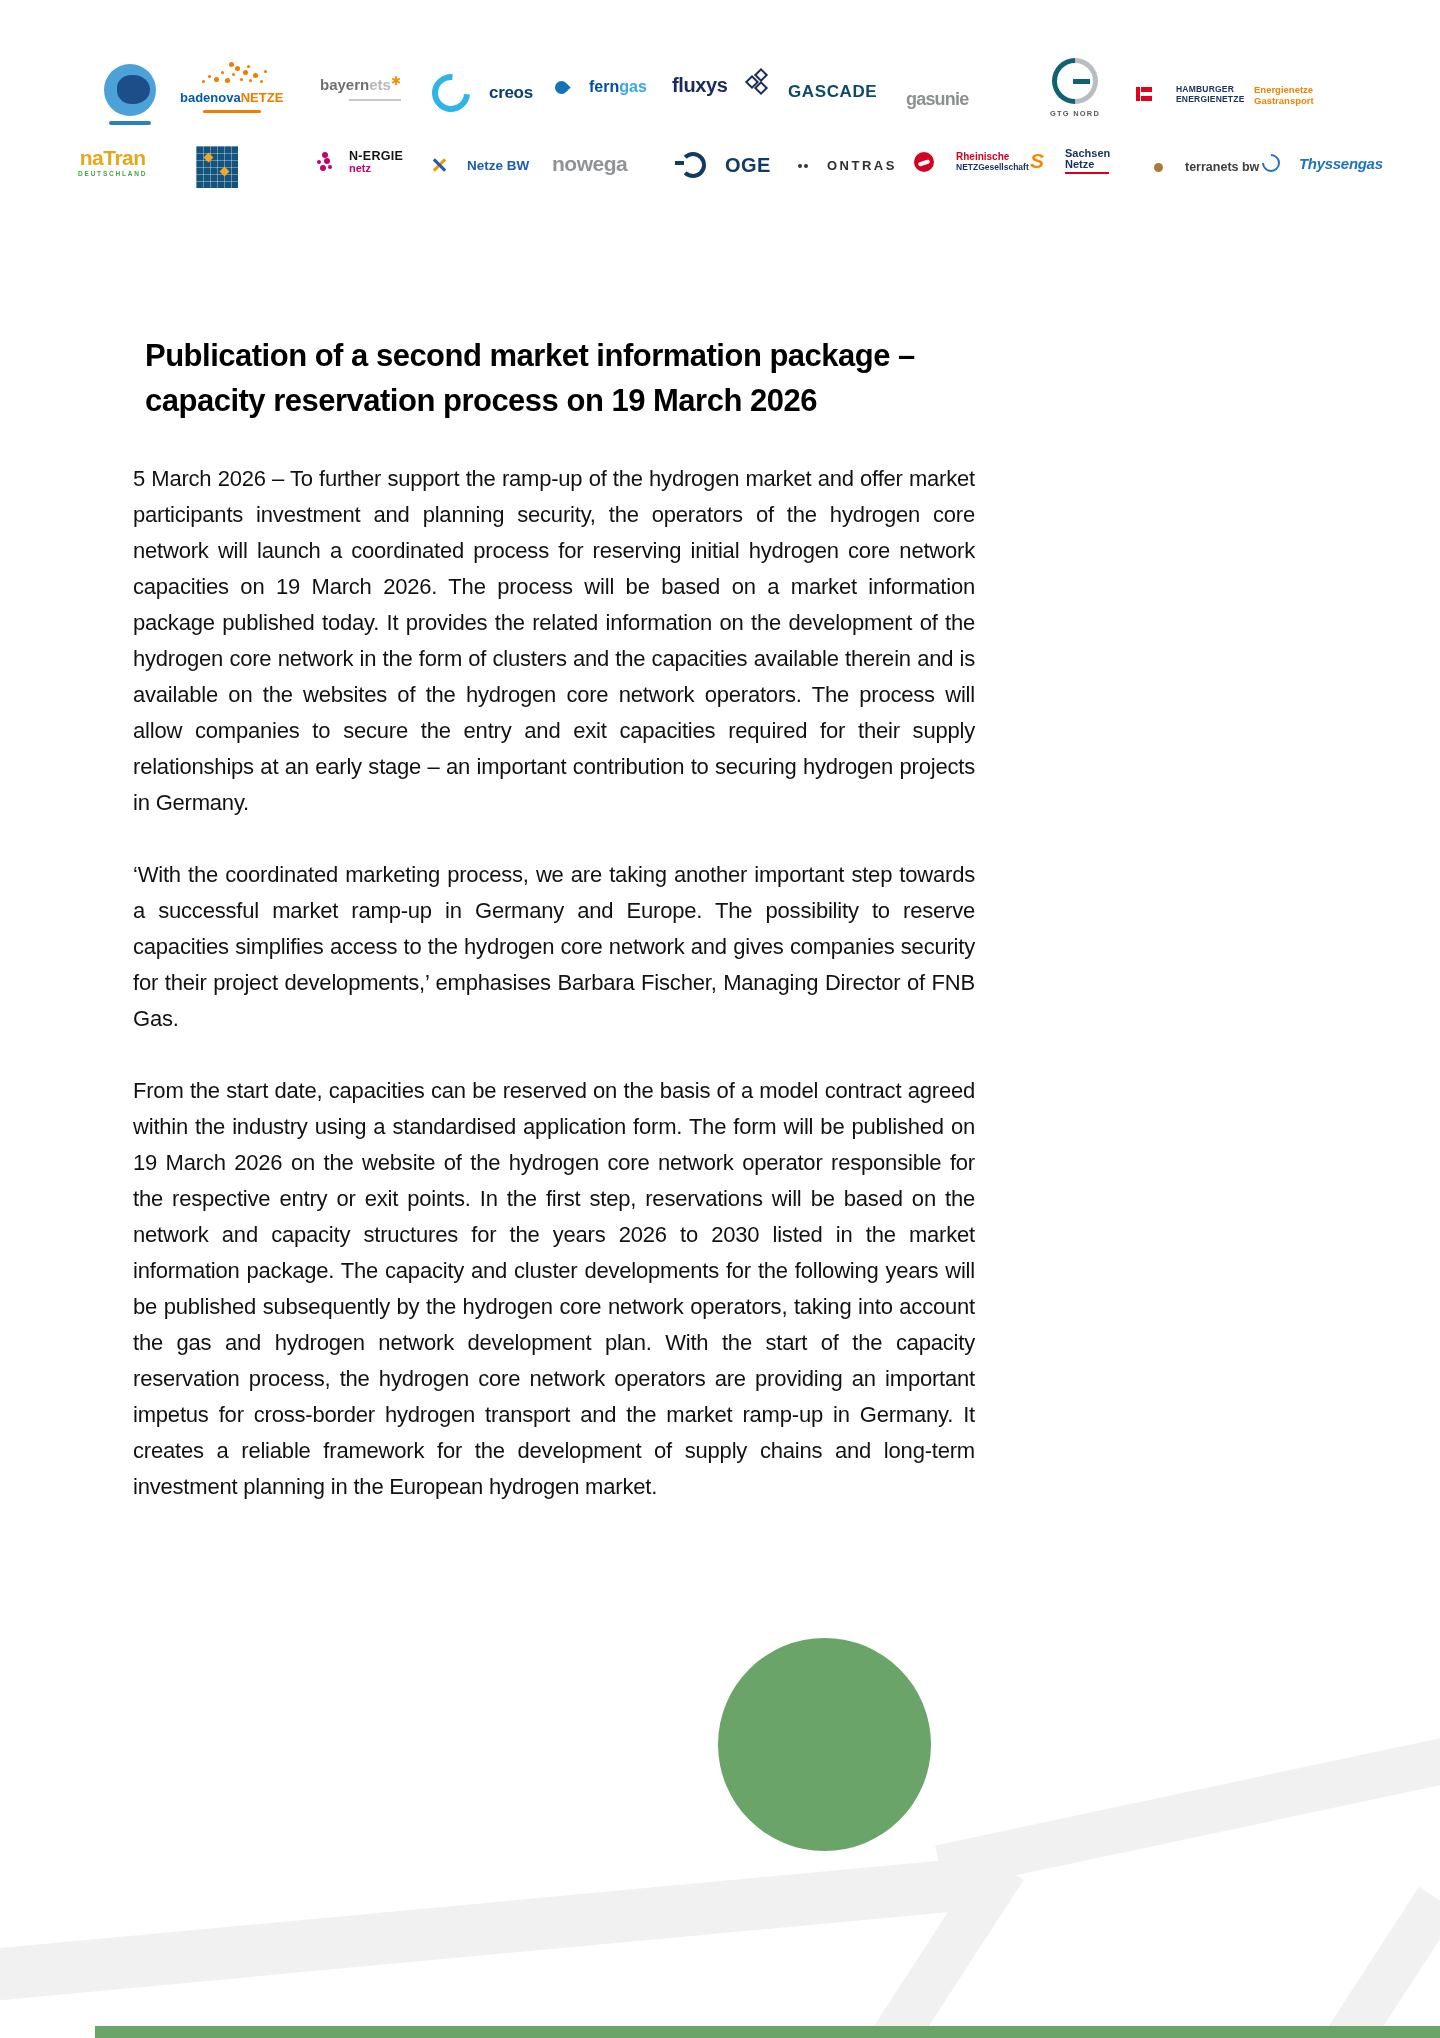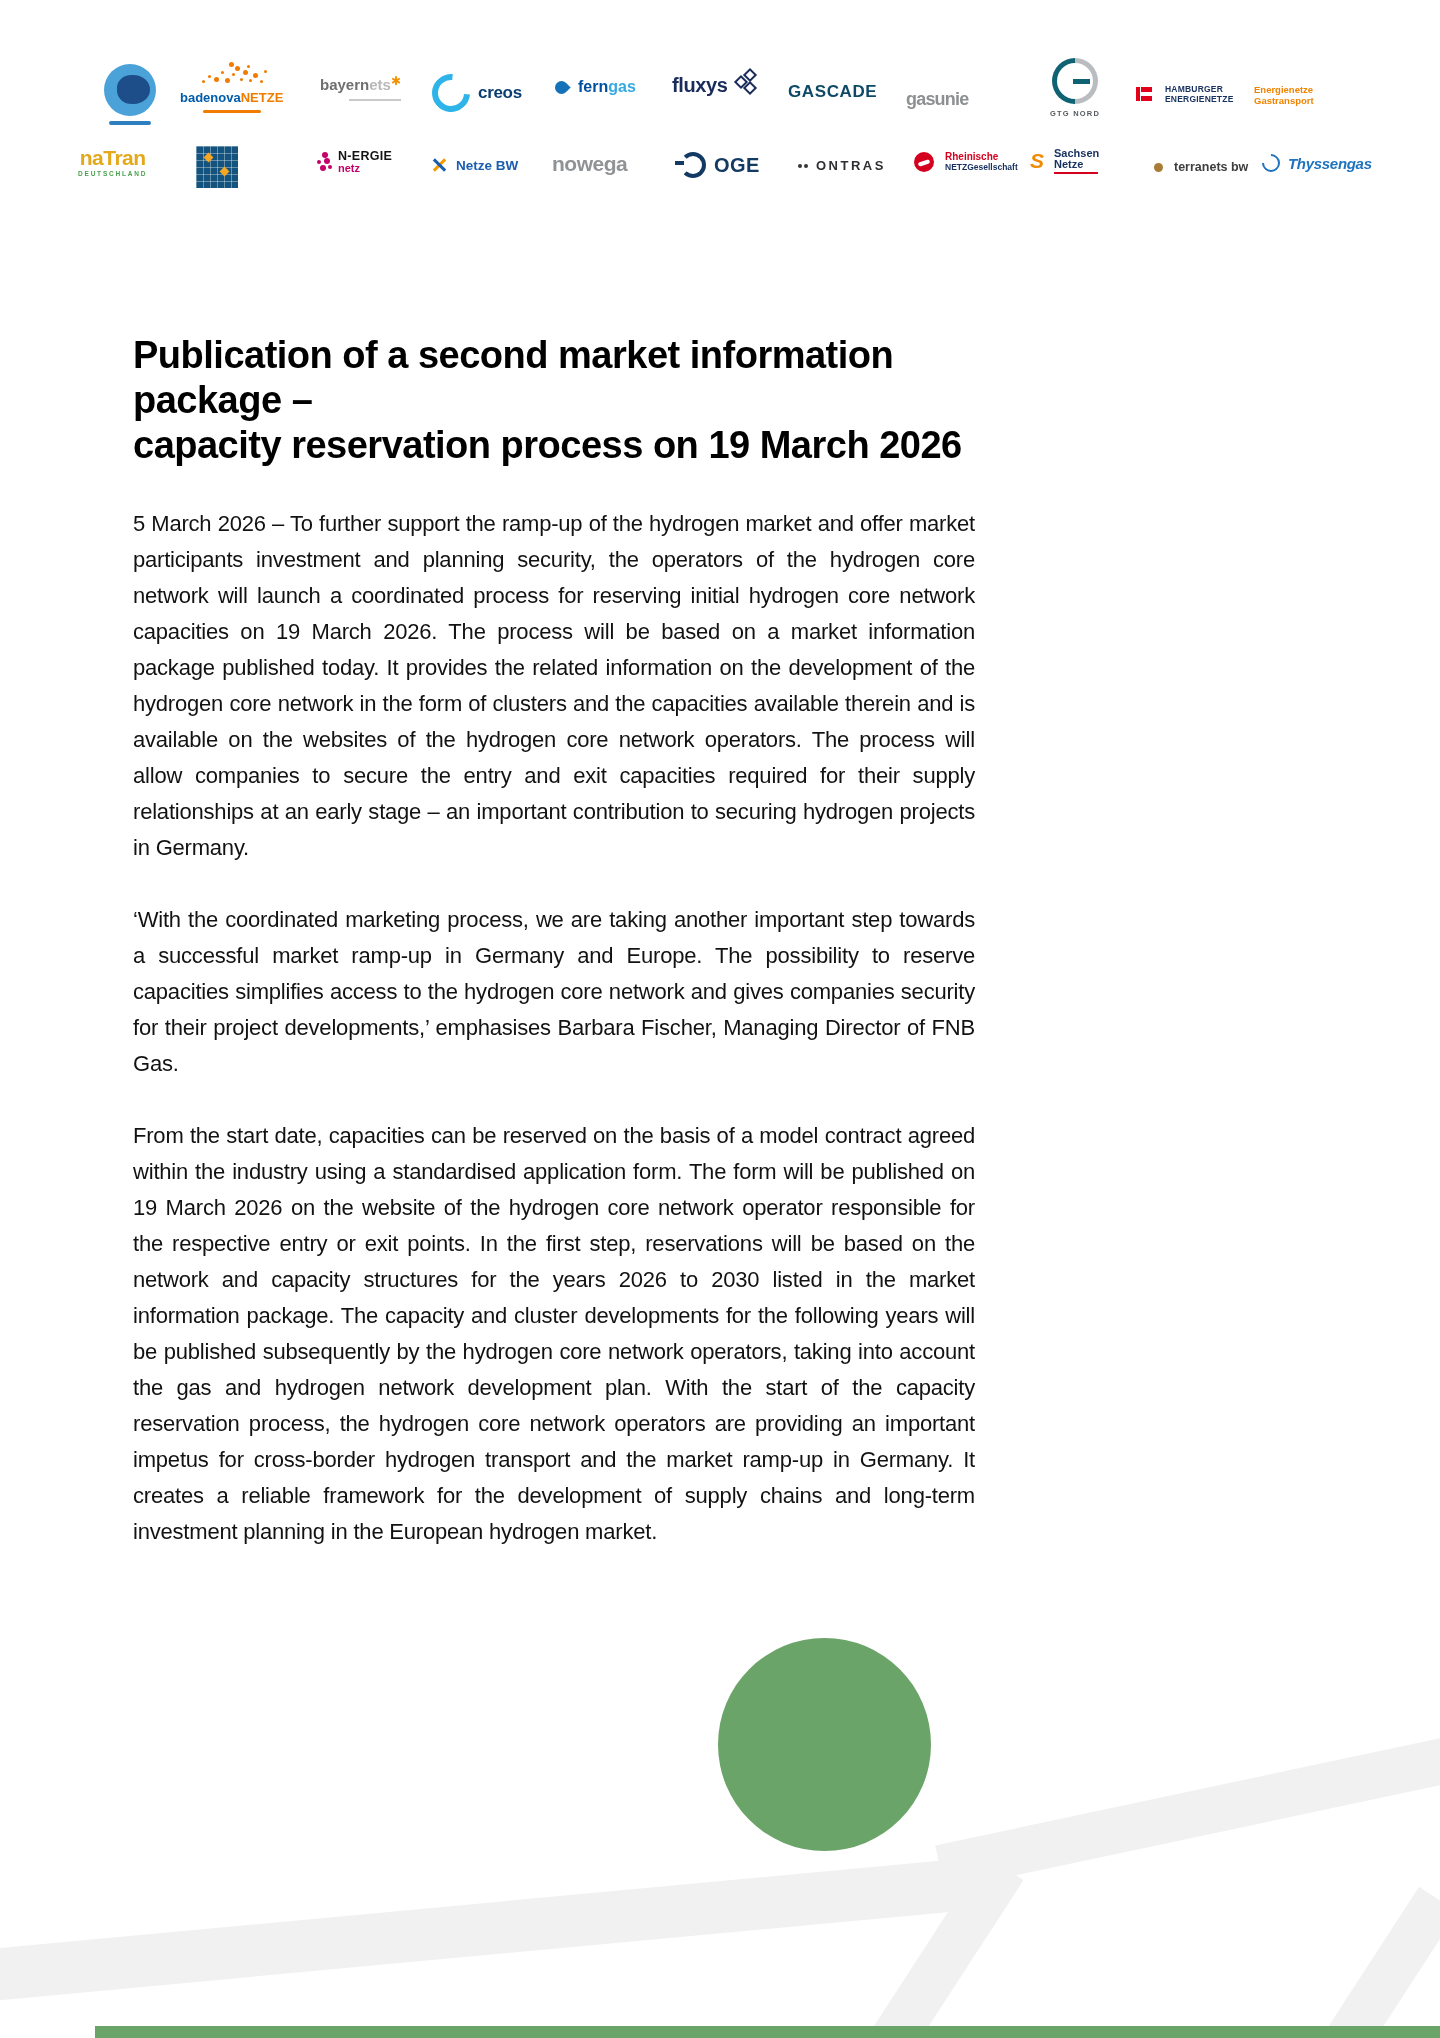--- a/index.html
+++ b/index.html
@@ -1,20 +1,20 @@
 <!DOCTYPE html>
 <html><head>
 <meta charset="utf-8">
 <style>
   html,body{margin:0;padding:0;background:#fff;}
   .page{position:relative;width:1440px;height:2038px;background:#ffffff;overflow:hidden;
         font-family:"Liberation Sans",sans-serif;}
 
   
-  .lg{position:absolute;display:flex;align-items:center;justify-content:center;gap:8px;
+  .lg{position:absolute;display:flex;align-items:center;justify-content:center;gap:19px;
       font-family:"Liberation Sans",sans-serif;}
   .lg.col{flex-direction:column;gap:2px;}
 
   .emblem{width:52px;height:52px;border-radius:50%;background:#4ba2d9;position:relative;overflow:hidden;}
   .emblem::after{content:"";position:absolute;left:13px;top:11px;width:33px;height:29px;
       background:#1d4e89;border-radius:46% 54% 52% 48%;}
   .emblem-bar{width:42px;height:4px;background:#2d7fc0;border-radius:2px;margin-top:3px;}
 
   .dots{width:74px;height:26px;position:relative;}
   .dots::before{content:"";position:absolute;left:34px;top:2px;width:5px;height:5px;border-radius:50%;background:#f07c00;
@@ -109,21 +109,21 @@
   .sx-bar{width:44px;height:2px;background:#d5001e;margin-top:2px;}
 
   .tn-dot{width:9px;height:9px;border-radius:50%;background:#a97b36;margin-right:3px;}
   .tn-t{color:#3e3e40;font-size:12.5px;font-weight:800;}
 
   .thy-i{width:14px;height:14px;border:2.5px solid #1e73be;border-radius:50%;border-top-color:transparent;transform:rotate(-45deg);}
   .thy-t{color:#1e73be;font-size:15px;font-weight:600;font-style:italic;letter-spacing:-0.3px;}
 
   
   .article{position:absolute;left:133px;top:333px;width:842px;z-index:3;}
-  .title{color:#000;font-weight:700;font-size:38px;line-height:45px;letter-spacing:-0.5px;margin:0 0 38px 0;}
+  .title{color:#000;font-weight:700;font-size:31px;line-height:45px;letter-spacing:-0.5px;margin:0 0 38px 12px;}
   .para{color:#121212;font-size:22px;line-height:36px;letter-spacing:-0.2px;
         text-align:justify;margin:0 0 36px 0;}
 
   
   .band{position:absolute;background:#f1f1f1;z-index:1;}
   .band-a{left:-10px;top:1949px;width:1010px;height:52px;transform:rotate(-5.3deg);transform-origin:left center;}
   .band-b{left:940px;top:1845px;width:520px;height:46px;transform:rotate(-12deg);transform-origin:left center;}
   .band-c{left:905px;top:1845px;width:46px;height:280px;transform:rotate(33deg);}
   .band-d{left:1350px;top:1880px;width:46px;height:240px;transform:rotate(33deg);}
   .green-circle{position:absolute;left:718px;top:1638px;width:213px;height:213px;border-radius:50%;

